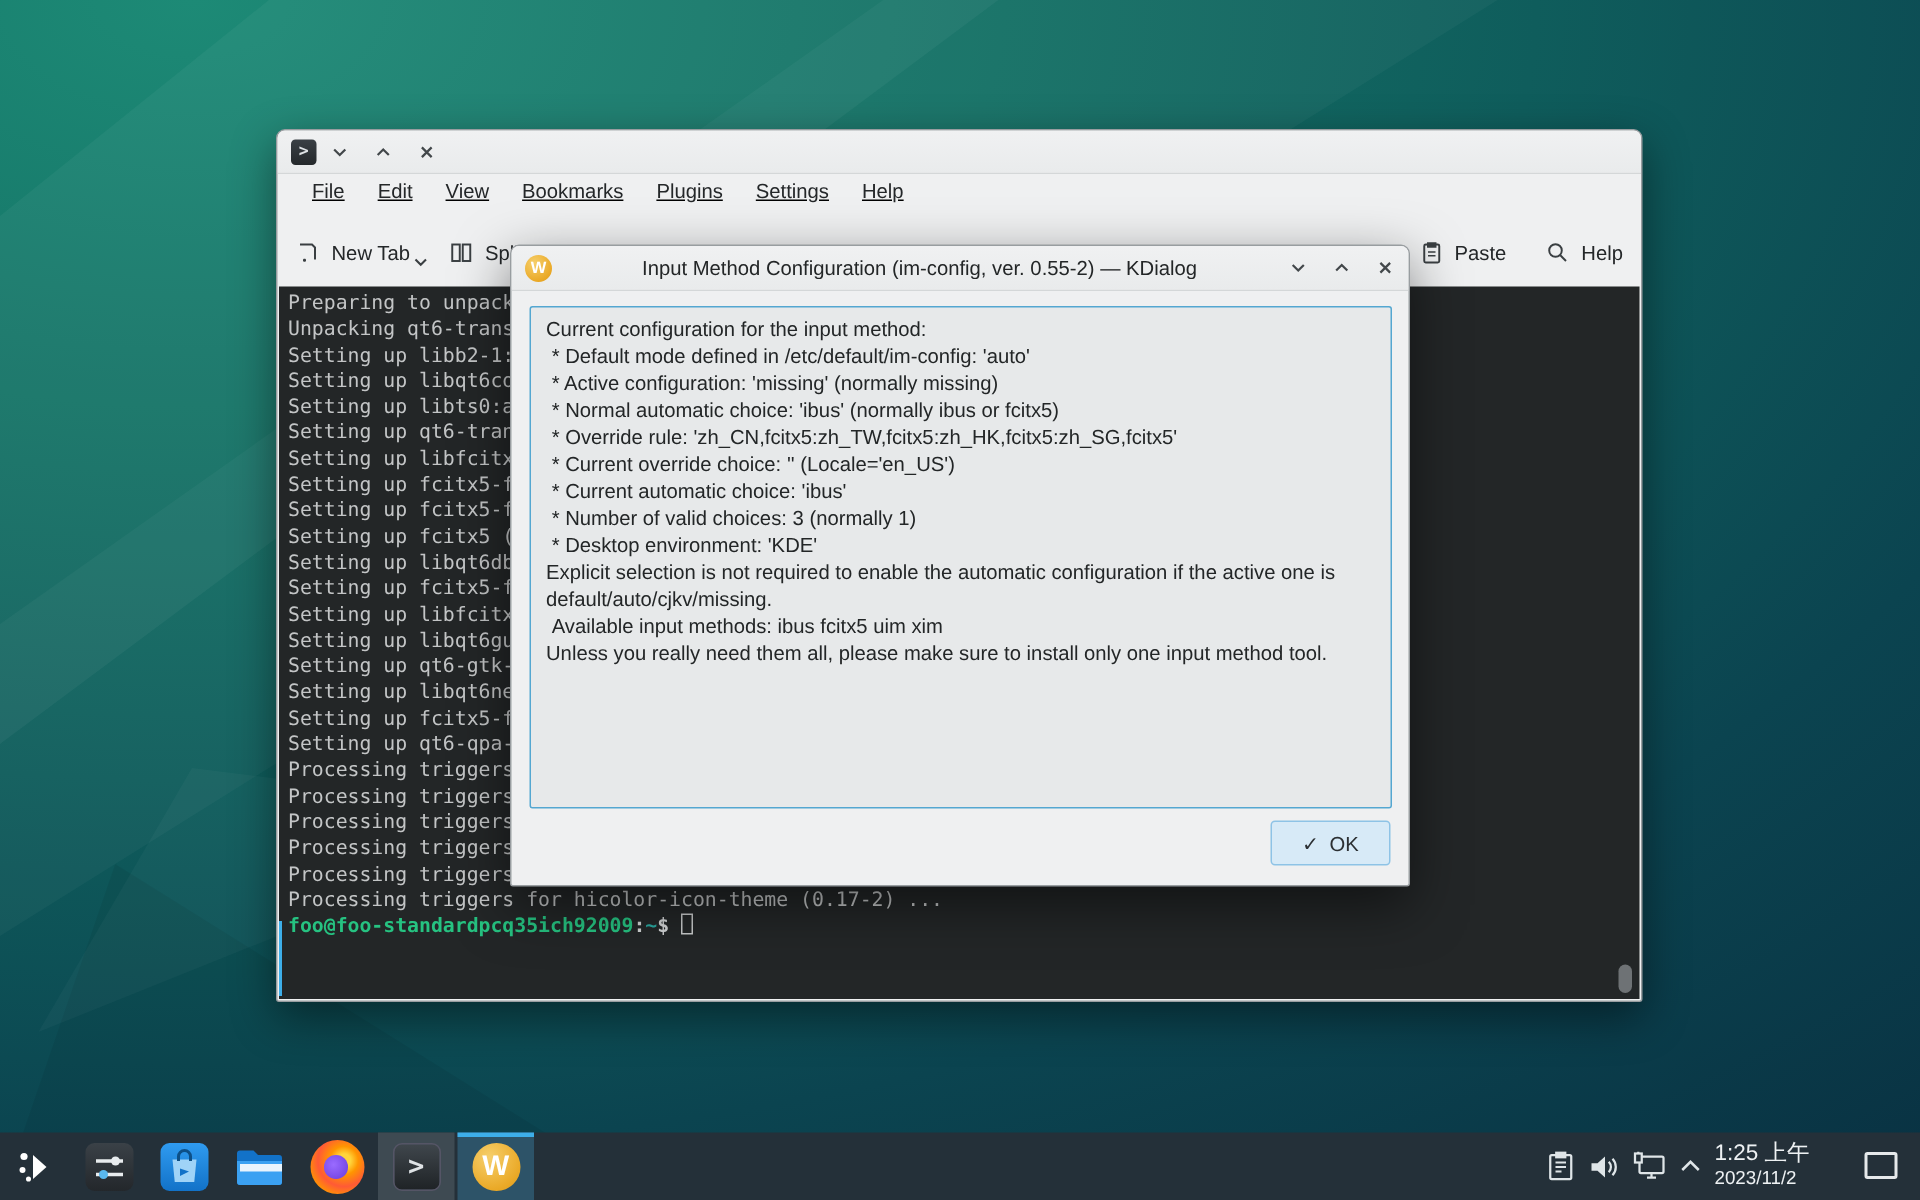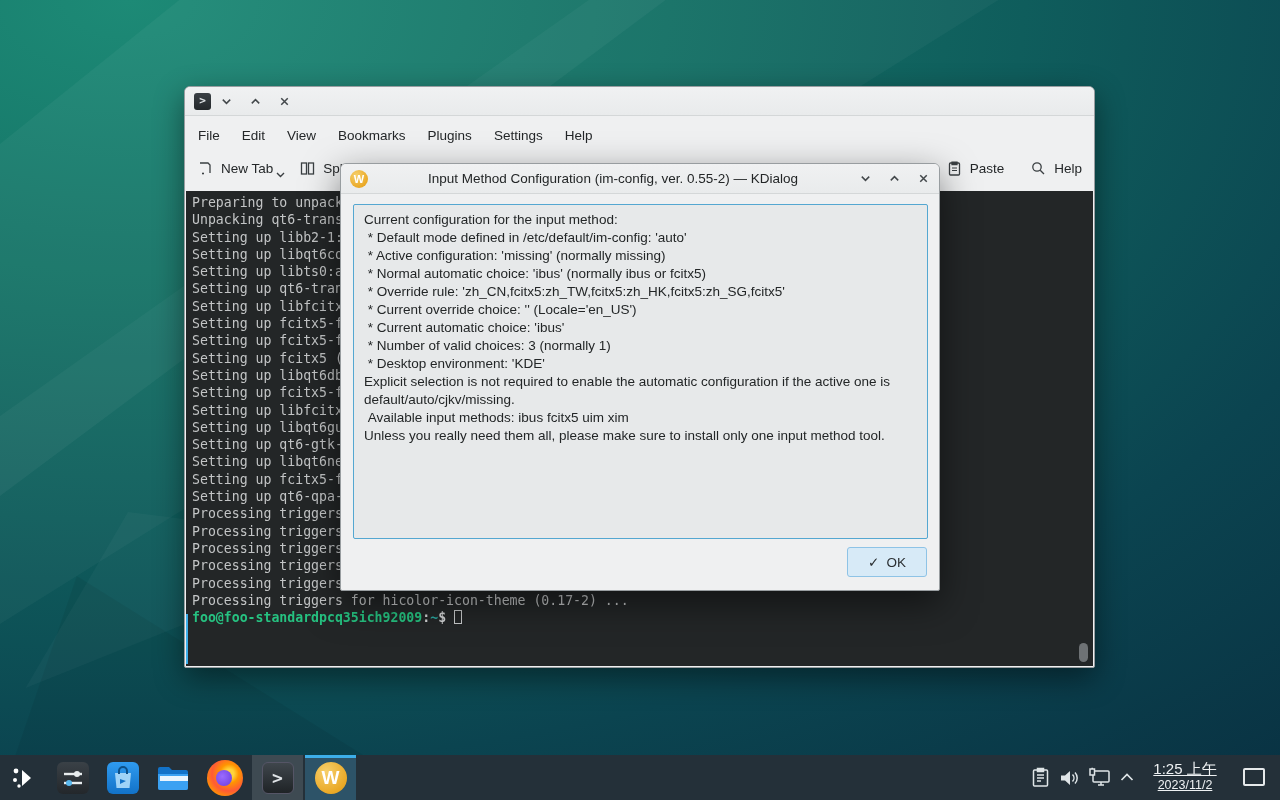--- a/index.html
+++ b/index.html
@@ -21,21 +21,21 @@
     background:linear-gradient(#f0f1f2,#e9ebec); border-bottom:1px solid #d4d7d8; border-radius:5px 5px 0 0; }
   .titlebar .title { flex:1; text-align:center; font-size:13.5px; color:#232627; white-space:nowrap; overflow:hidden; }
   .winbtns { display:flex; align-items:center; gap:15px; }
   .winbtn { width:14px; height:14px; display:flex; align-items:center; justify-content:center; cursor:default; }
   .winbtn svg { stroke:#43484b; stroke-width:1.6; fill:none; }
 
   
   .konsole { left:184px; top:86px; width:911px; height:582px; box-shadow:0 10px 30px rgba(0,0,0,0.45); }
   .k-appicon { width:17px; height:17px; background:linear-gradient(#3a4045,#24282b); border-radius:3px;
     color:#dfe3e6; font:bold 11px/15px "DejaVu Sans Mono", monospace; text-align:center; }
-  .menubar { height:31px; display:flex; align-items:flex-end; padding:0 2px; }
+  .menubar { height:31px; display:flex; align-items:flex-start; padding:0 12px;text-decoration:underline; }
   .menu-item { padding:4px 11px; font-size:13.5px; color:#242729; border-radius:3px; }
   .toolbar { height:43px; display:flex; align-items:center; padding:0 12px; gap:26px; }
   .tb-btn { display:flex; align-items:center; gap:7px; font-size:13.5px; color:#242729; position:relative; }
   .tb-btn svg { stroke:#3a3f42; stroke-width:1.3; fill:none; }
   .tb-caret { position:absolute; right:-12px; bottom:-4px; }
   .tb-caret svg { stroke:#3a3f42; stroke-width:1.4; fill:none; }
   .tb-spacer { flex:1; }
   .terminal { position:absolute; left:1px; right:1px; bottom:1px; top:104px; background:#232627;
     padding:3px 0 0 6px; font:13.2px/17.3px "DejaVu Sans Mono", monospace; color:#c3c5c6; overflow:hidden; }
   .term-line { white-space:pre; height:17.3px; }
@@ -73,21 +73,21 @@
     background:radial-gradient(circle at 35% 30%, #f6cf6b, #eaa927 70%, #d99a1f);
     color:#fff; font:bold 19px/32px "Liberation Sans", sans-serif; text-align:center; }
   .ff-icon { width:36px; height:36px; border-radius:50%;
     background:radial-gradient(circle at 62% 38%, #ffd43b 0 14%, #ff9500 30%, #ff5a36 55%, #ff9500 78%, #ffcb3d 100%); position:relative; }
   .ff-icon::after { content:""; position:absolute; left:26%; top:30%; width:44%; height:44%; border-radius:50%;
     background:radial-gradient(circle at 40% 40%, #9a6bff, #6a3bdc); }
   .settings-icon { width:32px; height:32px; border-radius:6px; background:linear-gradient(#3a4147,#23272b); position:relative; }
   .discover-icon { width:32px; height:32px; border-radius:6px; background:linear-gradient(#2f9bf0,#1272c8); position:relative; }
   .dolphin-icon { width:34px; height:28px; position:relative; }
   .tray-icon svg { stroke:#dfe5e8; stroke-width:1.5; fill:none; }
-  .clock { position:absolute; left:1143px; top:5px; width:84px; text-align:center; color:#eef1f3;text-decoration:underline; }
+  .clock { position:absolute; left:1143px; top:5px; width:84px; text-align:left; color:#eef1f3; }
   .clock .time { font-size:15px; line-height:18px; }
   .clock .date { font-size:12.5px; line-height:15px; }
   .showdesk { position:absolute; left:1243px; top:13px; width:22px; height:18px; border:2px solid #e6e9eb; border-radius:2px; }
 </style>
 </head>
 <body>
 
 <div class="desktop">
   <div class="wp-shape wp-s1"></div>
   <div class="wp-shape wp-s2"></div>

